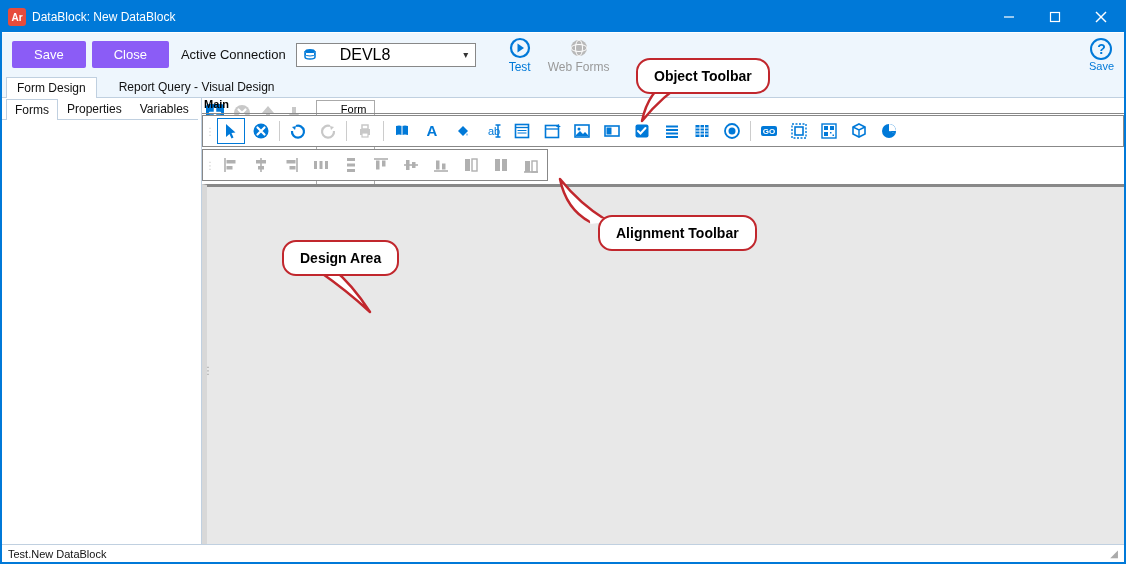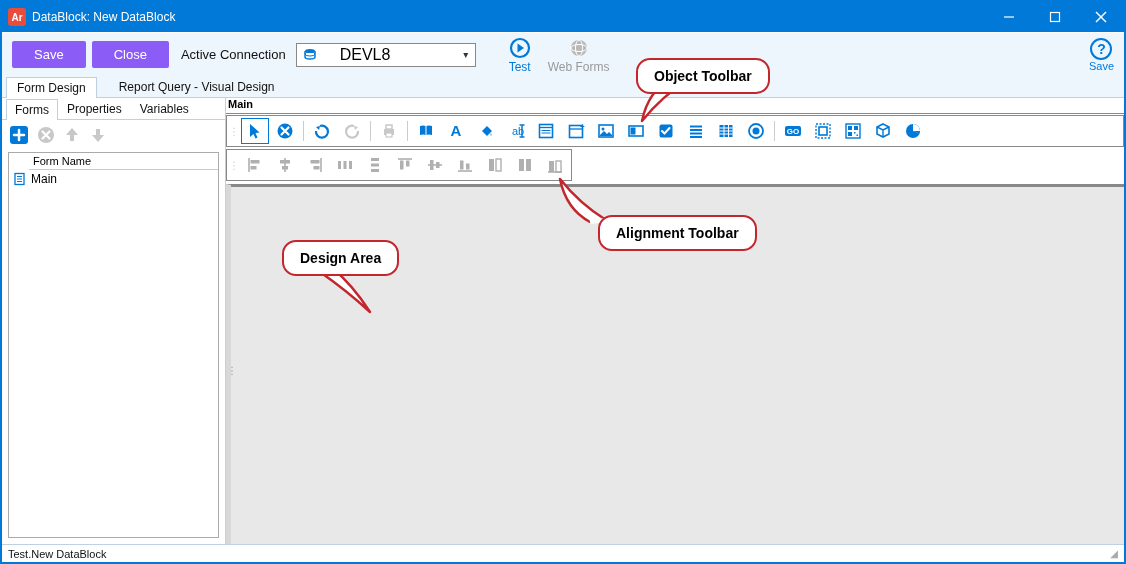--- a/index.html
+++ b/index.html
@@ -134,23 +134,22 @@
     }
     
     .content {
       flex: 1;
       display: flex;
       background: #fff;
       min-height: 0;
     }
     
     .left-pane {
-      width: 224px;
-      display: flex;
-      flex-direction: column;
+      width: 200px;
+      display: flex;
       border-right: 1px solid #c0d0e0;
     }
     .subtabs {
       height: 22px;
       display: flex;
       align-items: end;
       padding-left: 4px;
       font-size: 12px;
       border-bottom: 1px solid #c0d0e0;
     }

